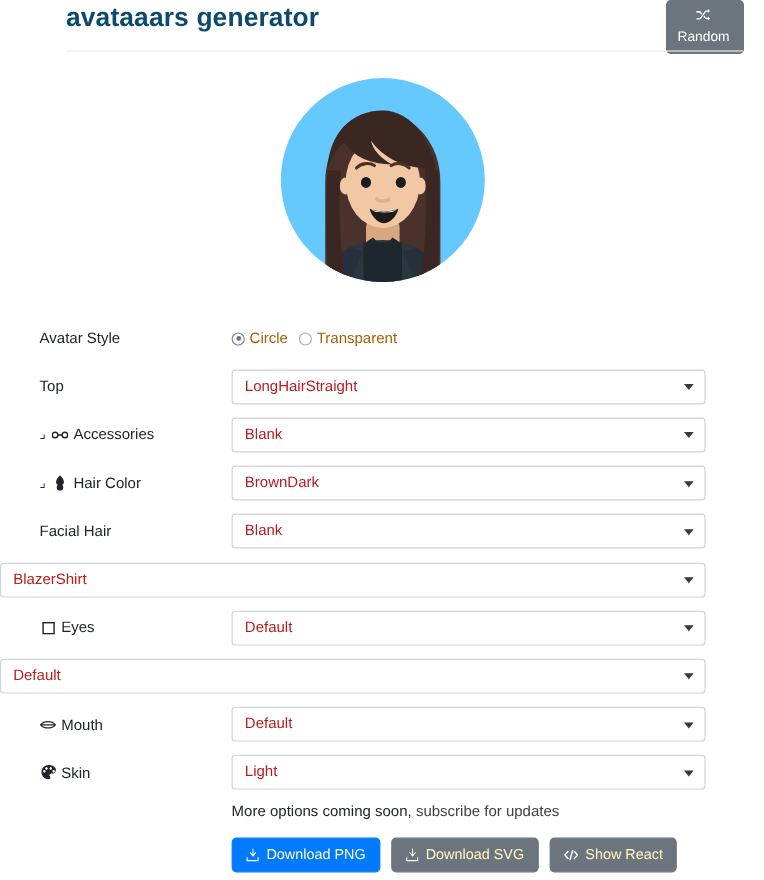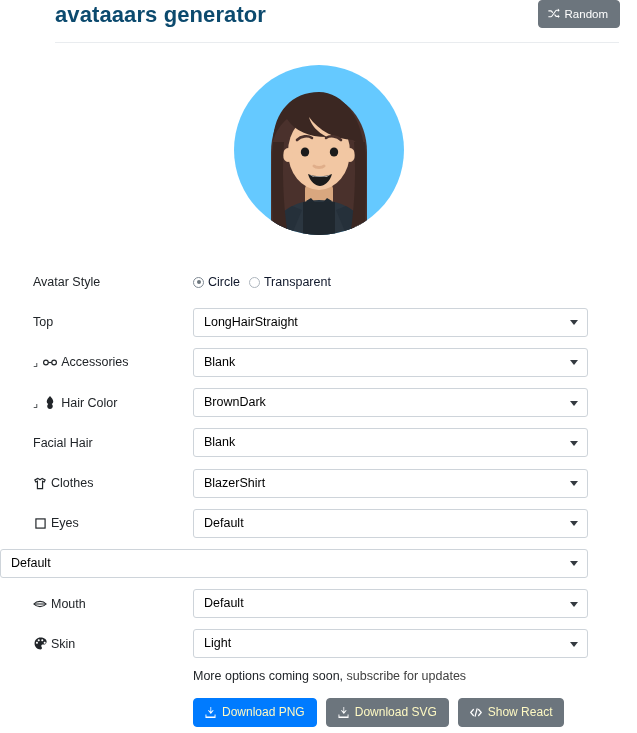--- a/index.html
+++ b/index.html
@@ -47,20 +47,21 @@
     border: 1px solid #6c757d;
     border-radius: 4px;
     font-size: 11.5px;
     line-height: 14px;
     padding: 6px 11px 6px 9px;
     display: flex;
     align-items: center;
     gap: 5px;
     cursor: pointer;
     font-family: "Liberation Sans", sans-serif;
+    flex-direction: column;
   }
   .random-btn .ico { display: inline-flex; align-items: center; }
 
   .divider {
     position: absolute;
     left: 55px;
     right: 18px;
     top: 42px;
     height: 1px;
     background: #e9ecef;
@@ -120,21 +121,21 @@
     -moz-appearance: none;
     appearance: none;
     width: 100%;
     height: 29px;
     background: #ffffff;
     border: 1px solid #ced4da;
     border-radius: 3px;
     padding: 0 24px 0 10px;
     font-size: 12.5px;
     font-family: "Liberation Sans", sans-serif;
-    color: #000000;
+    color: #b91c1c;
     line-height: 27px;
     cursor: pointer;
   }
   .sel-wrap { position: relative; }
   .sel-wrap::after {
     content: "";
     position: absolute;
     right: 10px;
     top: 50%;
     margin-top: -2px;
@@ -144,21 +145,21 @@
     pointer-events: none;
   }
 
   
   .radios { display: flex; align-items: center; gap: 9px; font-size: 12.5px; }
   .radio-item {
     display: flex;
     align-items: center;
     gap: 4px;
     cursor: pointer;
-    color: #0f172a;
+    color: #a16207;
   }
   .radio-dot {
     width: 11px;
     height: 11px;
     border-radius: 50%;
     border: 1px solid #adb5bd;
     background: #fff;
     display: inline-block;
     position: relative;
     flex: none;
@@ -345,28 +346,20 @@
       <div class="ctrl">
         <div class="sel-wrap">
           <select class="sel">
             <option>Blank</option>
           </select>
         </div>
       </div>
     </div>
 
     <div class="row">
-      <div class="lbl">
-        <span class="gicon">
-          <svg width="12" height="13" viewBox="0 0 14 14" fill="none" stroke="#212529" stroke-width="1.4">
-            <path d="M4.5 1L1 3l1.2 2.2L4 4.3V13h6V4.3l1.8.9L13 3 9.5 1 7 2.6 4.5 1z"></path>
-          </svg>
-        </span>
-        <span>Clothes</span>
-      </div>
       <div class="ctrl">
         <div class="sel-wrap">
           <select class="sel">
             <option>BlazerShirt</option>
           </select>
         </div>
       </div>
     </div>
 
     <div class="row">

